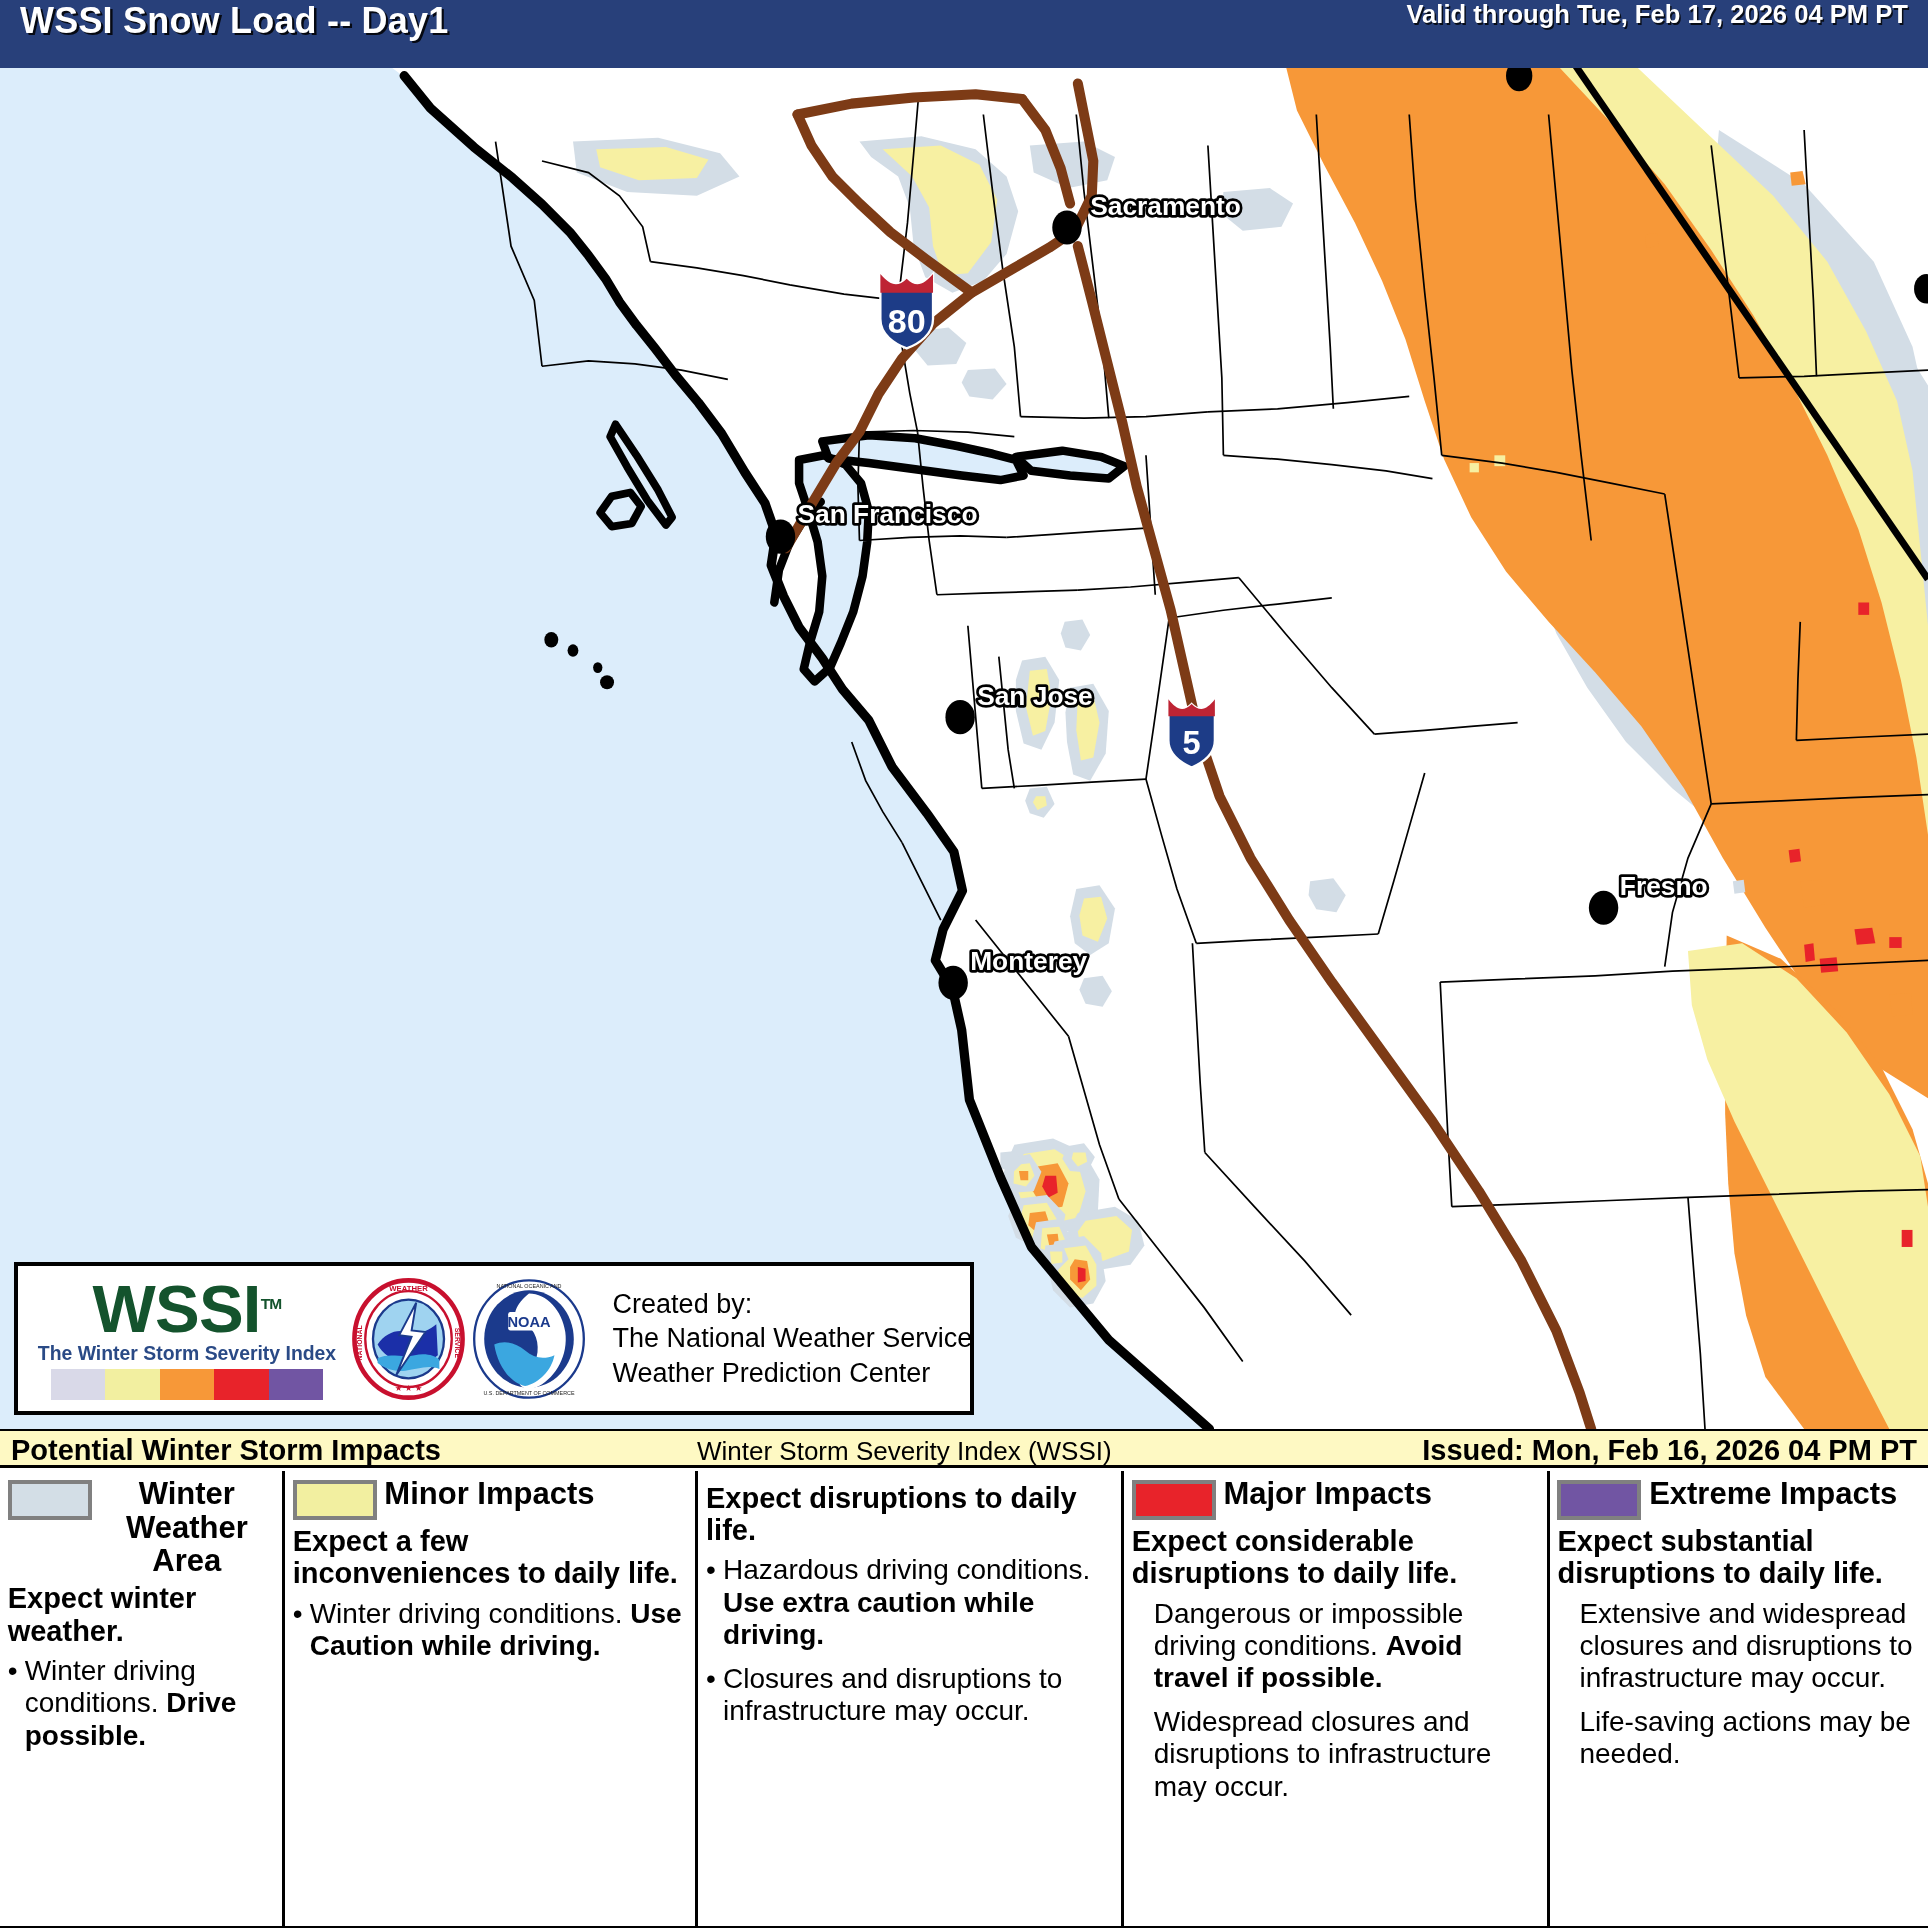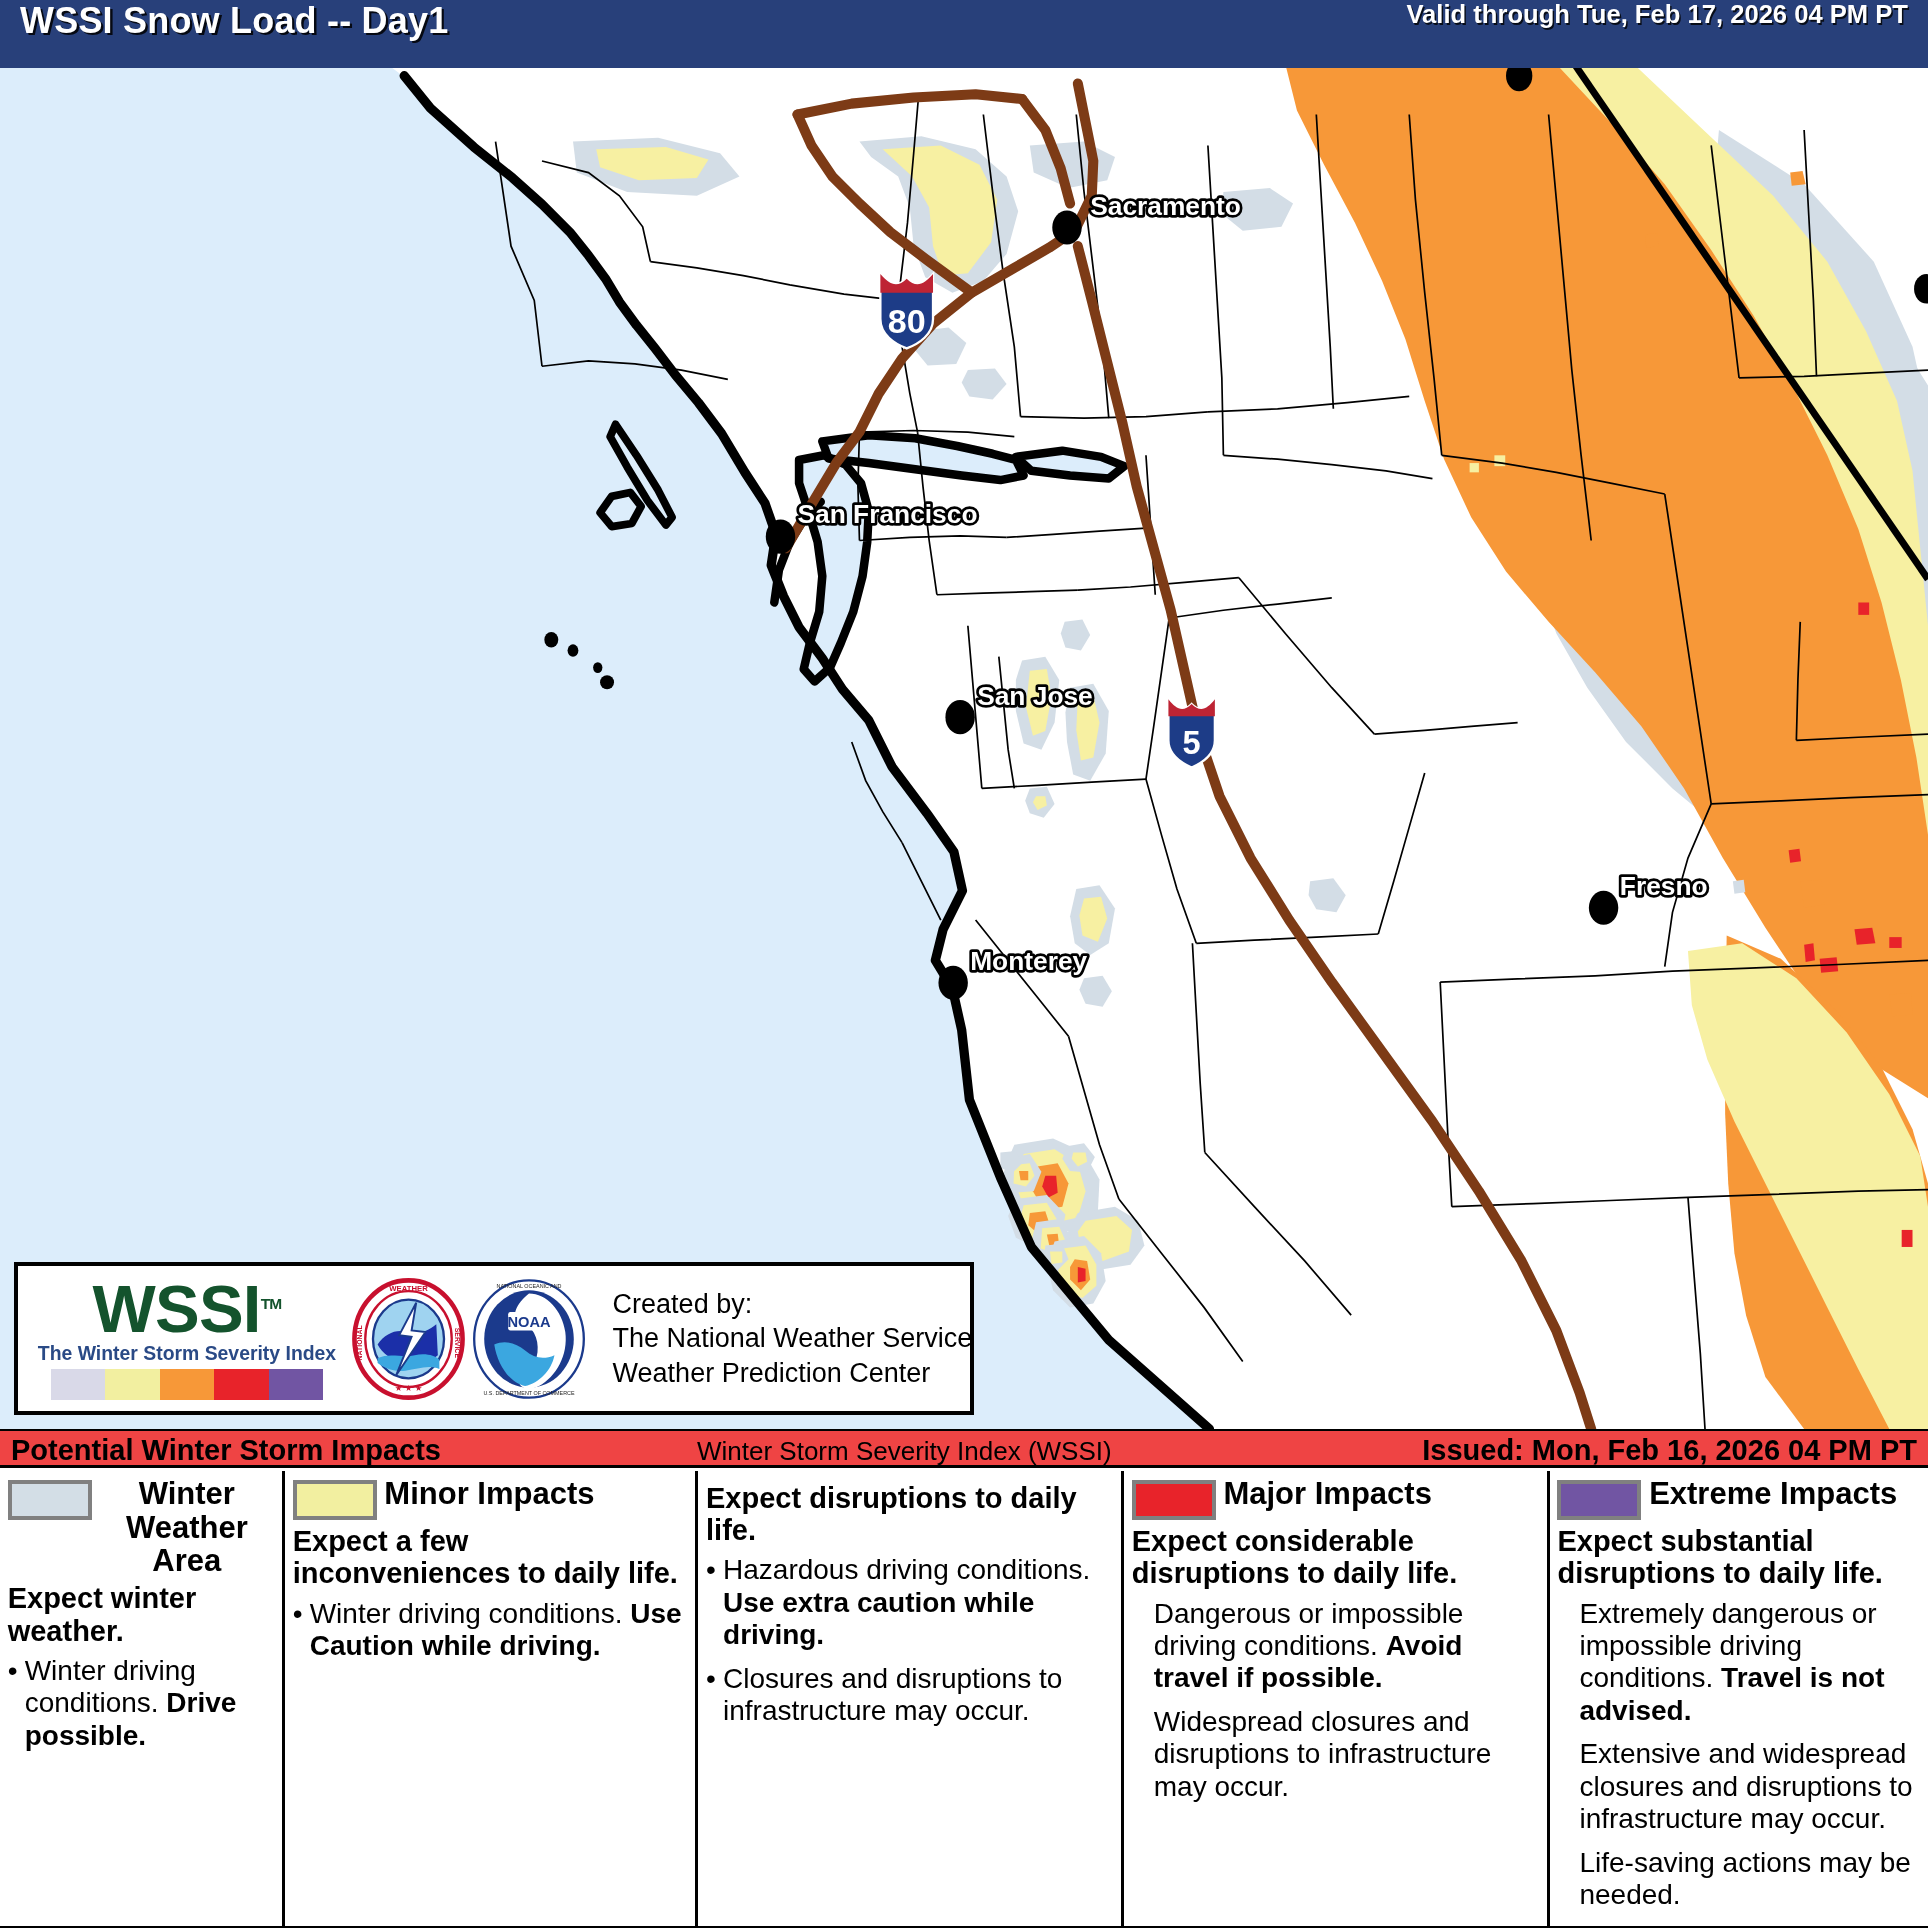--- a/index.html
+++ b/index.html
@@ -29,21 +29,21 @@
             font-family:"Liberation Sans",sans-serif;position:relative;}
   .wssi-tm{font-size:15.5px;vertical-align:super;}
   .wssi-sub{font-size:19.4px;font-weight:bold;color:#2A4A86;margin-top:1.5px;white-space:nowrap;}
   .wssi-bar{display:flex;width:273px;height:31px;margin-top:4.6px;}
   .wssi-bar i{flex:1;display:block;}
   .seals{display:flex;align-items:center;gap:4.6px;margin-left:17px;}
   .created{margin-left:26px;}
   .created div{font-size:27px;color:#000;line-height:1.28;white-space:nowrap;}
 
   
-  #graybar{position:absolute;left:0;top:1429px;width:1928px;height:39px;background:#ef4444;
+  #graybar{position:absolute;left:0;top:1429px;width:1928px;height:39px;background:#fef9c3;
            border-top:2.3px solid #000;border-bottom:3.1px solid #000;box-sizing:border-box;}
   #graybar .g1{position:absolute;left:11px;top:3.1px;font-size:29px;font-weight:bold;color:#000;}
   #graybar .g2{position:absolute;left:697px;top:4.6px;font-size:26px;color:#000;}
   #graybar .g3{position:absolute;right:11px;top:3.1px;font-size:29px;font-weight:bold;color:#000;text-align:right;}
 
   
   #legend{position:absolute;left:0;top:1471px;width:1928px;height:458px;display:flex;
           background:#fff;box-sizing:border-box;border-bottom:3.1px solid #000;}
   .lcol{position:relative;box-sizing:border-box;border-right:3.9px solid #000;padding:6.2px 7.7px 0 7.7px;}
   .lcol:last-child{border-right:none;}
@@ -472,23 +472,20 @@
         </div>
       </div>
       <div class="lcol" style="flex: 294 0 0px;">
         <div class="lhead">
           <div class="swatch" style="background: rgb(113, 85, 163);"></div>
           <div class="ltitle">Extreme Impacts</div>
         </div>
         <div class="lbold">Expect substantial disruptions to daily life.</div>
         <div class="lbullets">
           <div class="lb nodot">
-            <span class="txt">Extremely dangerous or impossible driving conditions. <b>Travel is not advised.</b></span>
-          </div>
-          <div class="lb nodot">
             <span class="txt">Extensive and widespread closures and disruptions to infrastructure may occur.</span>
           </div>
           <div class="lb nodot">
             <span class="txt">Life-saving actions may be needed.</span>
           </div>
         </div>
       </div>
     </div>
 
 </div>

